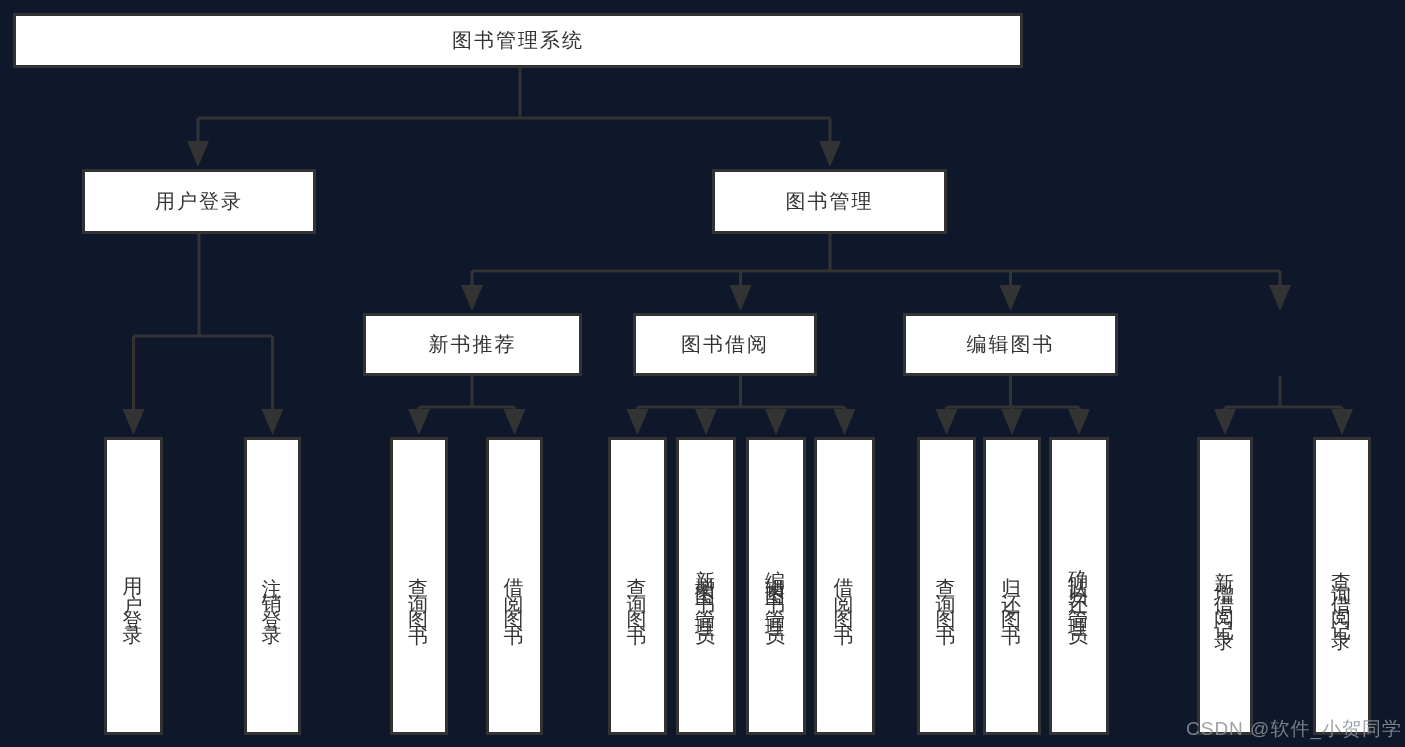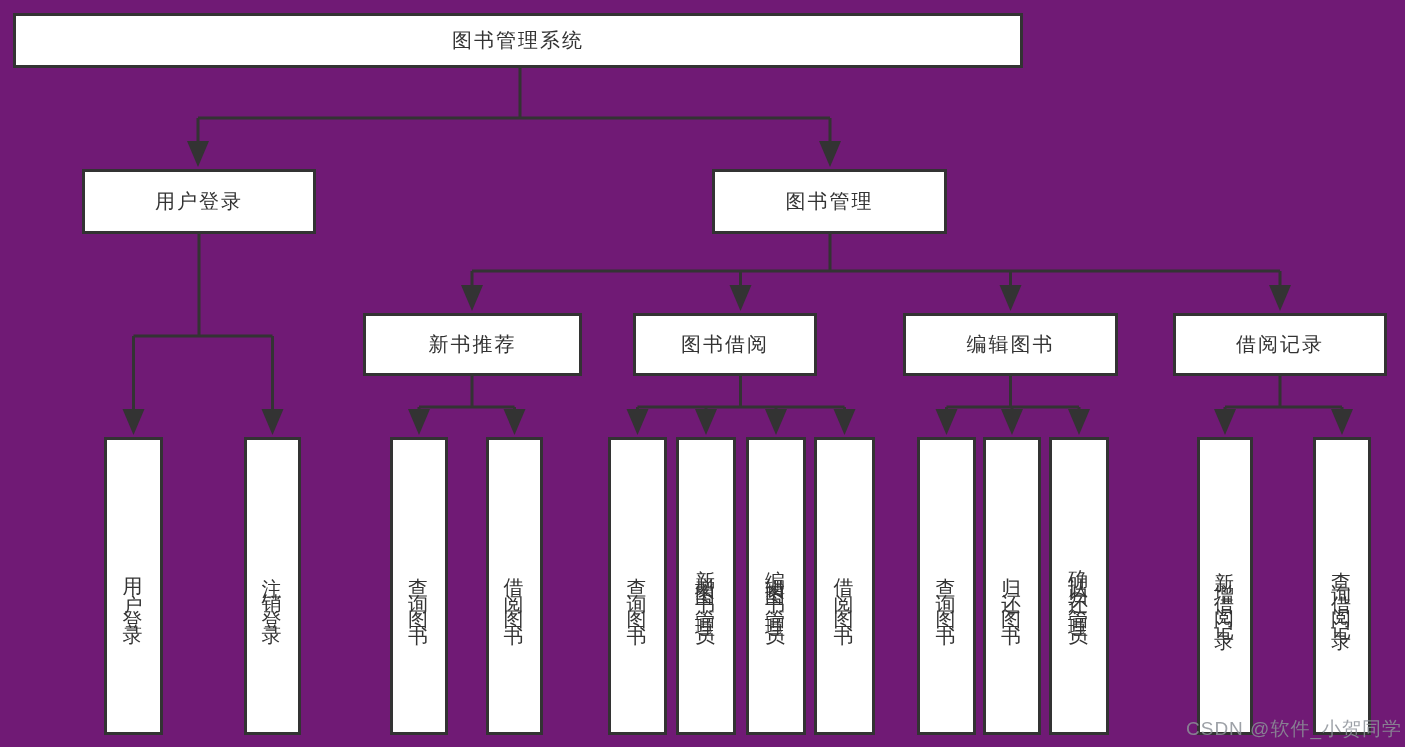--- a/index.html
+++ b/index.html
@@ -1,20 +1,20 @@
 <!DOCTYPE html>
 <html><head>
 <meta charset="utf-8">
 <style>
   html, body { margin: 0; padding: 0; background: #ffffff; }
   #canvas {
     position: relative;
     width: 1405px;
     height: 747px;
-    background: #701a75;
+    background: #0f172a;
     font-family: "Liberation Sans", "DejaVu Sans", sans-serif;
     overflow: hidden;
   }
   #connectors {
     position: absolute;
     left: 0; top: 0;
     width: 1405px; height: 747px;
   }
   #connectors path { stroke: #333333; stroke-width: 3; fill: none; }
   #connectors polygon { fill: #333333; stroke: none; }
@@ -131,23 +131,20 @@
 
   <div class="box hbox n-book-mgmt">
     <span class="label">图书管理</span>
   </div>
   <div class="box hbox n-book-borrow">
     <span class="label">图书借阅</span>
   </div>
   <div class="box hbox n-current-borrow">
     <span class="label">编辑图书</span>
   </div>
-  <div class="box hbox n-borrow-records">
-    <span class="label">借阅记录</span>
-  </div>
 
   <div class="box vbox leaf l-login">
     <span class="label ls4">用户登录</span>
   </div>
   <div class="box vbox leaf l-logout">
     <span class="label ls4">注销登录</span>
   </div>
 
   <div class="box vbox leaf l-rec-query">
     <span class="label ls4">查询图书</span>

